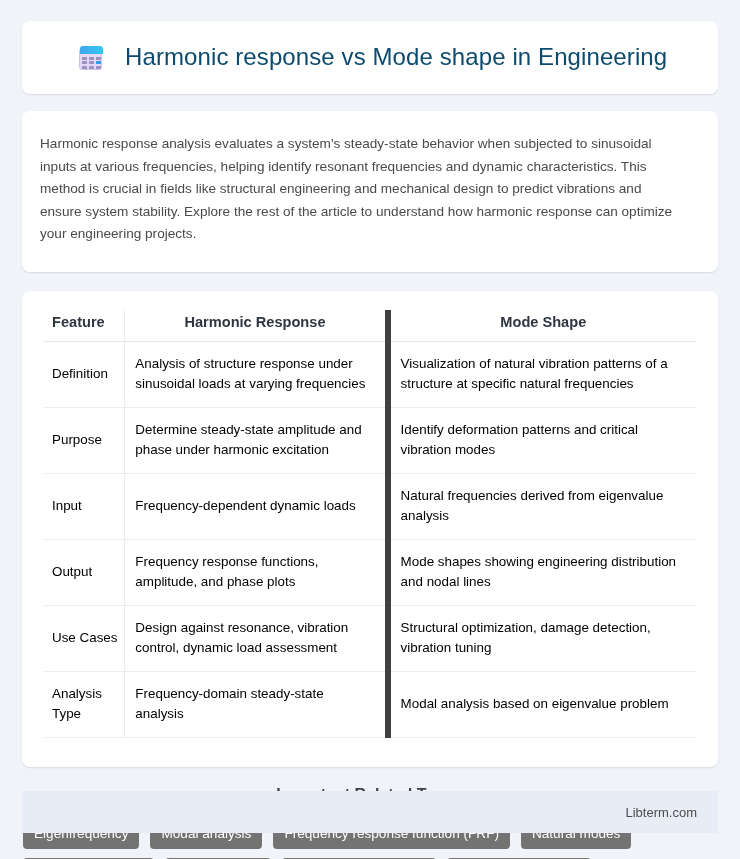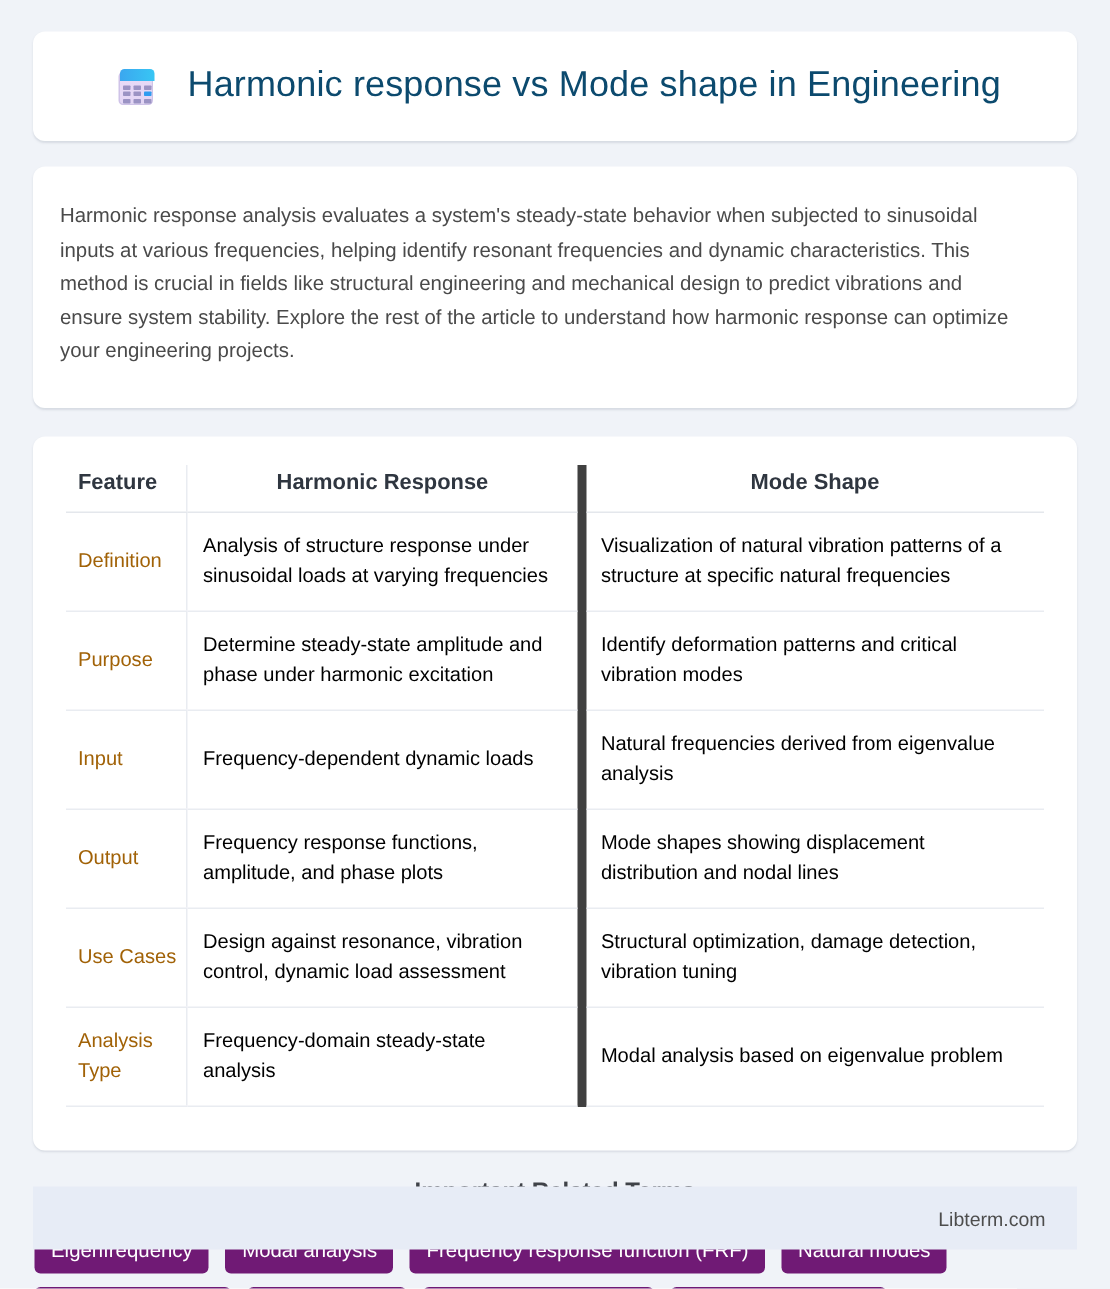--- a/index.html
+++ b/index.html
@@ -127,21 +127,21 @@
     font-size: 13.4px;
     line-height: 20.5px;
     color: #000000;
     padding: 12px 14px 12px 10px;
     border-bottom: 1px solid #e9ecf1;
     vertical-align: middle;
   }
   table.cmp td.feat {
     padding-left: 8px;
     padding-right: 6px;
-    color: #a16207;
+    color: #000000;
   }
   table.cmp td.col2,
   table.cmp th.col2 { border-left: 1px solid #e9ecf1; }
   table.cmp td.col3,
   table.cmp th.col3 { border-left: 6px solid #404040; }
   table.cmp tr:last-child td { border-bottom: 1px solid #e9ecf1; }
 
   
   .terms-title {
     text-align: center;
@@ -151,21 +151,21 @@
     line-height: 20px;
   }
 
   .tag-wrap {
     display: flex;
     flex-wrap: wrap;
     gap: 9px 11px;
     padding: 0 1px;
   }
   .tag {
-    background: #701a75;
+    background: #737373;
     color: #ffffff;
     font-size: 13.6px;
     line-height: 16px;
     padding: 6px 11px 7px 11px;
     border-radius: 4px;
     white-space: nowrap;
   }
 
   
   .footer-bar {
@@ -239,21 +239,21 @@
           <td class="col3">Identify deformation patterns and critical vibration modes</td>
         </tr>
         <tr>
           <td class="feat">Input</td>
           <td class="col2">Frequency-dependent dynamic loads</td>
           <td class="col3">Natural frequencies derived from eigenvalue analysis</td>
         </tr>
         <tr>
           <td class="feat">Output</td>
           <td class="col2">Frequency response functions, amplitude, and phase plots</td>
-          <td class="col3">Mode shapes showing displacement distribution and nodal lines</td>
+          <td class="col3">Mode shapes showing engineering distribution and nodal lines</td>
         </tr>
         <tr>
           <td class="feat">Use Cases</td>
           <td class="col2">Design against resonance, vibration control, dynamic load assessment</td>
           <td class="col3">Structural optimization, damage detection, vibration tuning</td>
         </tr>
         <tr>
           <td class="feat">Analysis Type</td>
           <td class="col2">Frequency-domain steady-state analysis</td>
           <td class="col3">Modal analysis based on eigenvalue problem</td>

